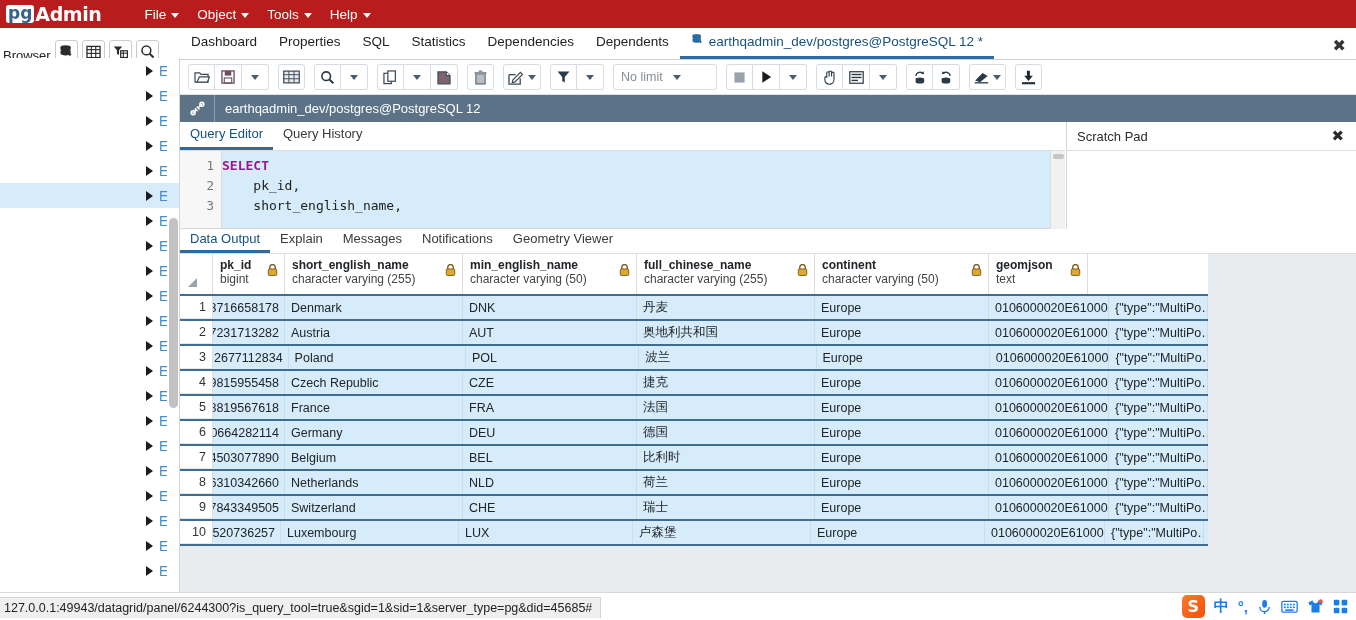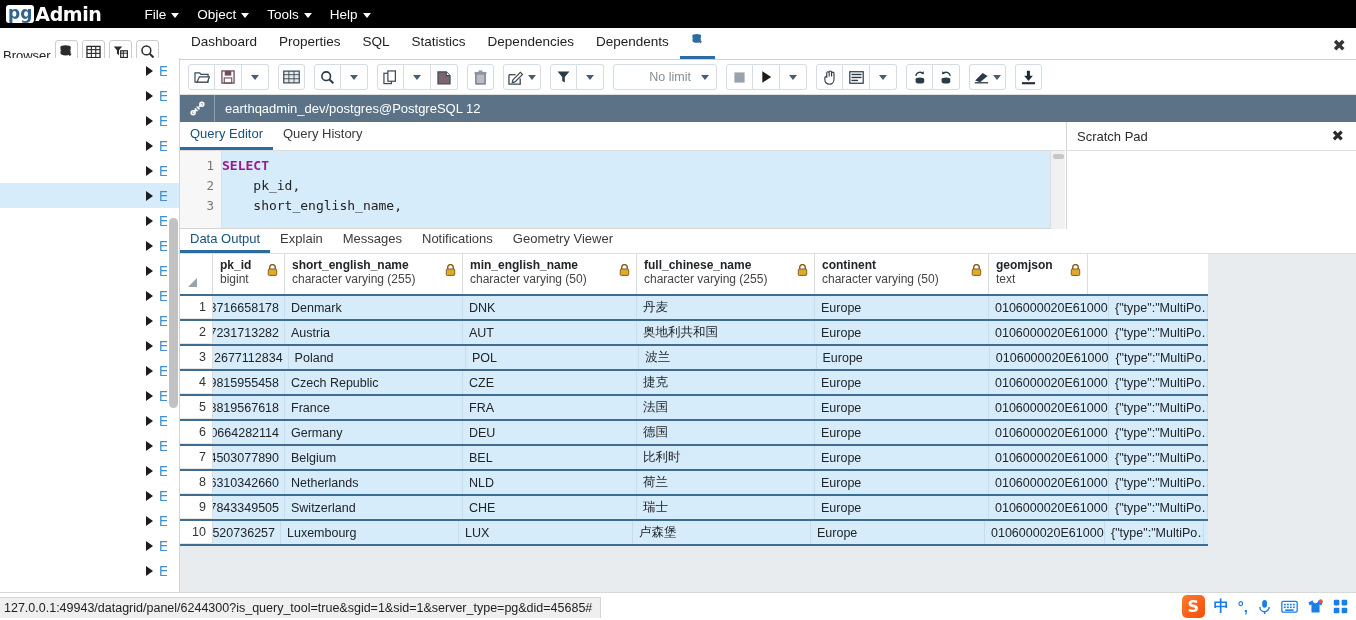--- a/index.html
+++ b/index.html
@@ -8,21 +8,21 @@
     overflow: hidden;
     font-family: "Liberation Sans", sans-serif;
     background: #fff;
     -webkit-font-smoothing: antialiased;
   }
   .app { position: relative; width: 1356px; height: 620px; }
 
   
   .menubar {
     position: absolute; top: 0; left: 0; width: 1356px; height: 28px;
-    background: #000000; display: flex; align-items: center;
+    background: #b91c1c; display: flex; align-items: center;
   }
   .logo { display: flex; align-items: center; margin-left: 6px; }
   .logo-pg {
     background: #fff; color: #34638c; font-weight: bold; font-size: 17px;
     padding: 0px 2px 1px 2px; border-radius: 3px; line-height: 17px;
     font-family: "DejaVu Sans", sans-serif;
   }
   .logo-admin {
     color: #fff; font-weight: bold; font-size: 19px; letter-spacing: -0.4px;
     margin-left: 1px; font-family: "DejaVu Sans", sans-serif;
@@ -108,21 +108,21 @@
   .tb-group .tb-btn:first-child { border-radius: 3px 0 0 3px; }
   .tb-group .tb-btn:last-child { border-radius: 0 3px 3px 0; }
   .tb-group .tb-btn:only-child { border-radius: 3px; }
   .tb-caret {
     width: 0; height: 0; border-left: 4px solid transparent;
     border-right: 4px solid transparent; border-top: 5px solid #4a5c6d;
   }
   .tb-select {
     height: 26px; min-width: 104px; border: 1px solid #d5dce3; border-radius: 3px;
     background: #fff; display: flex; align-items: center;
-    justify-content: flex-end; padding: 0 7px; font-size: 12.5px;
+    justify-content: flex-start; padding: 0 7px; font-size: 12.5px;
     color: #868e96; cursor: pointer; gap: 10px;
   }
 
   
   .conn-bar {
     position: absolute; top: 95px; left: 180px; width: 1176px; height: 27px;
     background: #5b7287; display: flex; align-items: center;
   }
   .conn-icon {
     width: 34px; height: 27px; display: flex; align-items: center;
@@ -345,20 +345,21 @@
     </div>
     <div class="tab active">
       <span>
         <svg width="13" height="13" viewBox="0 0 16 16">
             <ellipse cx="7" cy="3.2" rx="5.2" ry="1.9" fill="#2c6ca0"></ellipse>
             <path d="M1.8 3.2v3c0 1.05 2.33 1.9 5.2 1.9s5.2-.85 5.2-1.9v-3" fill="#2c6ca0"></path>
             <path d="M1.8 7v3c0 1.05 2.33 1.9 5.2 1.9s5.2-.85 5.2-1.9v-3" fill="#2c6ca0"></path>
             <path d="M9.6 10.3l4.1 0 -2.05 2.6z" fill="#2c6ca0"></path>
           </svg>
       </span>
+      <span>earthqadmin_dev/postgres@PostgreSQL 12 *</span>
     </div>
     <div class="tab-close">✖</div>
   </div>
 
   <div class="sidebar">
     <div class="tree-row">
         <span class="tree-chev"></span>
         <span class="tree-letter">E</span>
       </div>
     <div class="tree-row">

